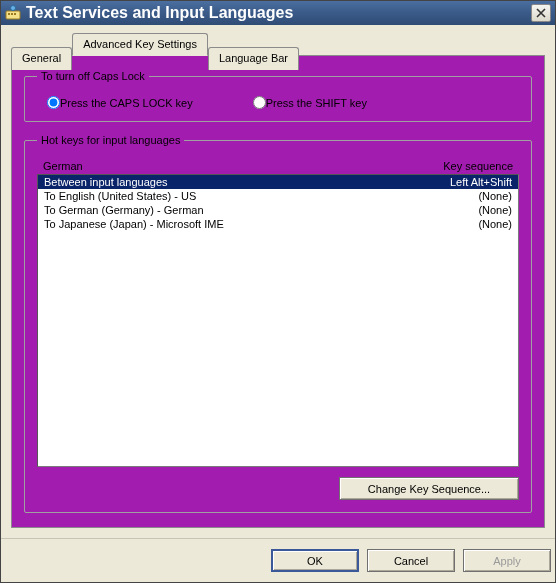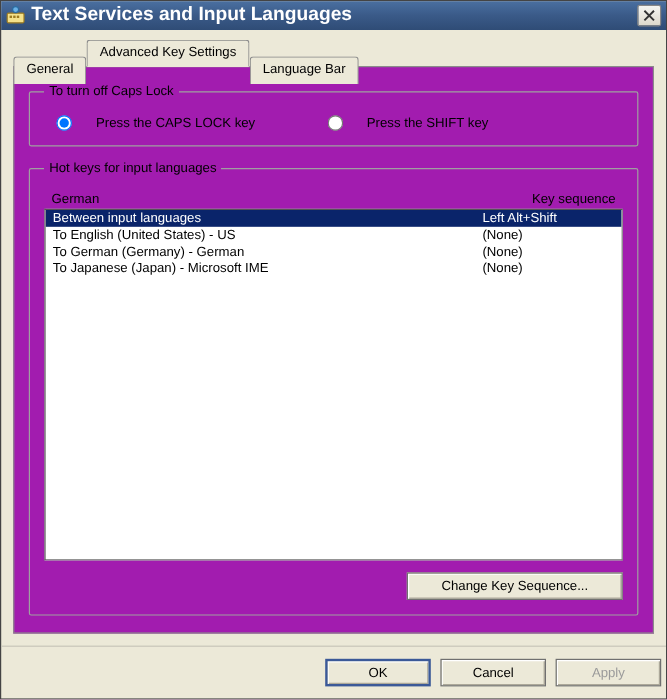--- a/index.html
+++ b/index.html
@@ -98,21 +98,21 @@
   padding: 0 4px;
   color: #000;
 }
 .radio-row {
   display: flex;
   gap: 60px;
   padding-left: 10px;
   margin-top: 4px;
 }
 .radio-opt {
-  display: flex; align-items: center; gap: 20px;
+  display: flex; align-items: center; gap: 0;
 }
 .radio-opt input { margin: 0; }
 .list-header {
   display: flex;
   padding: 4px 6px 2px 6px;
 }
 .list-header .col-action { flex: 1; text-align: left; }
 .list-header .col-key { width: 110px; text-align: right; }
 .listbox {
   background: #fff;
@@ -126,21 +126,21 @@
 .list-row {
   display: flex;
   padding: 1px 6px;
   cursor: pointer;
 }
 .list-row.selected {
   background: #0a246a;
   color: #fff;
 }
 .list-row .cell-action { flex: 1; text-align: left; white-space: nowrap; }
-.list-row .cell-key { width: 110px; white-space: nowrap; }
+.list-row .cell-key { width: 110px; text-align: right; white-space: nowrap; }
 .btn-row {
   display: flex;
   justify-content: flex-end;
   gap: 8px;
 }
 button.push {
   min-width: 88px;
   height: 23px;
   padding: 0 12px;
   background: #ece9d8;

